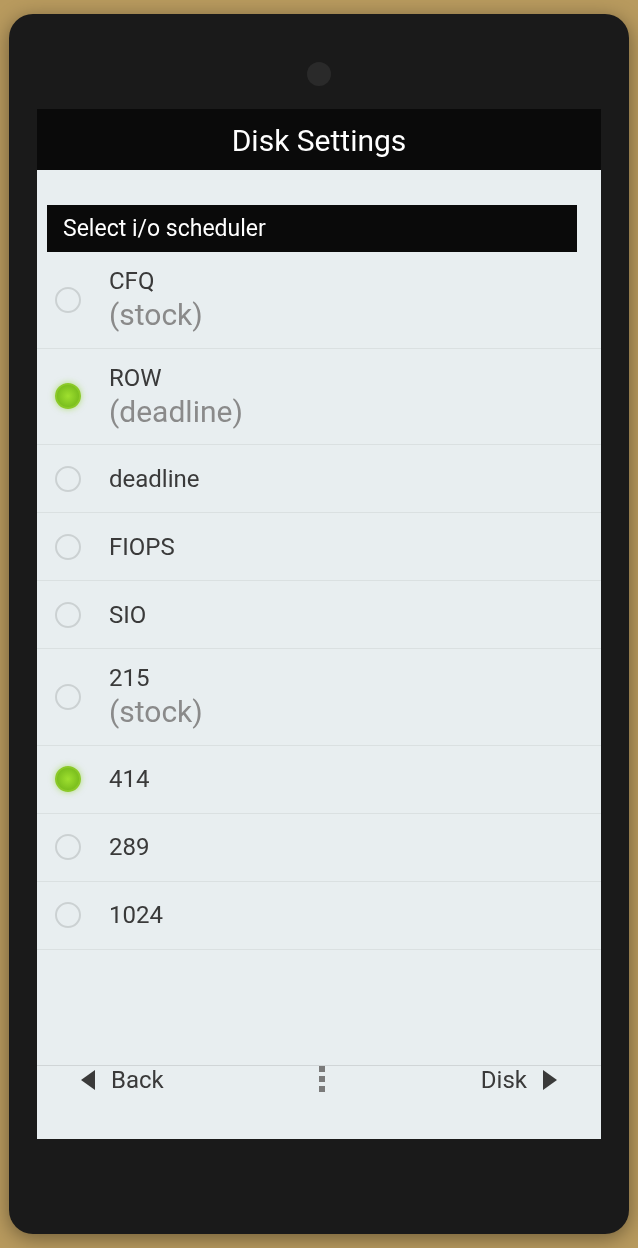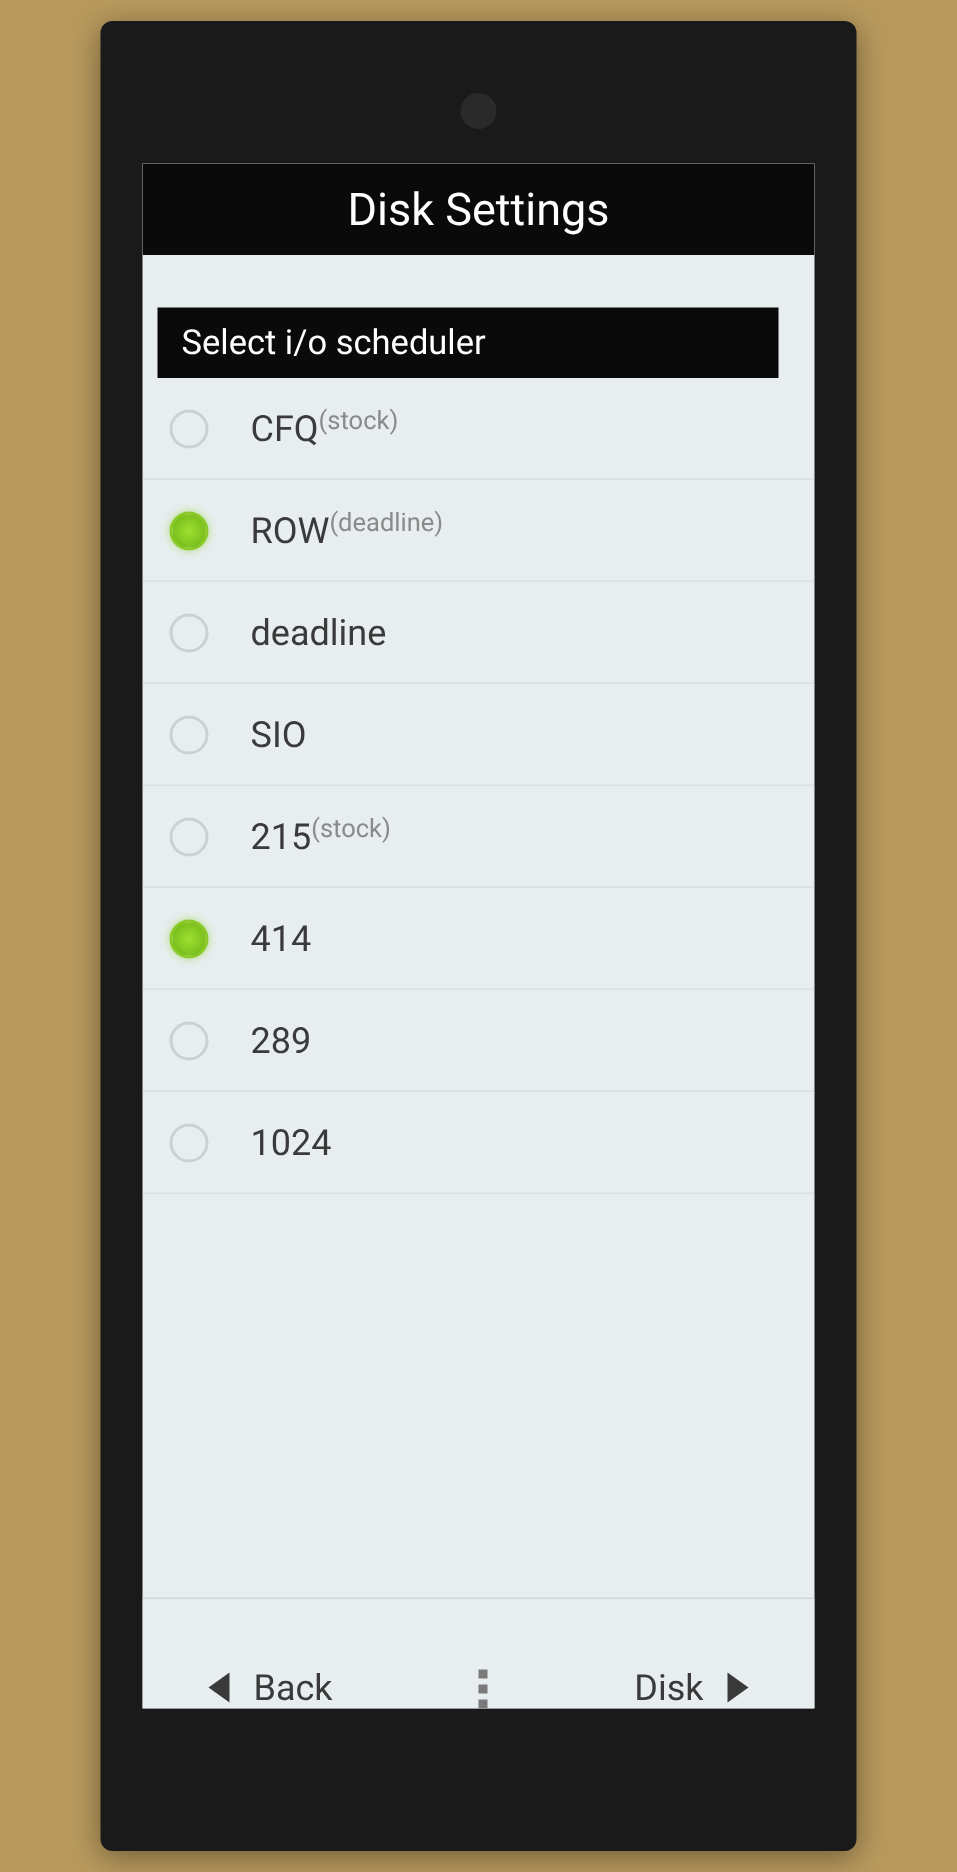--- a/index.html
+++ b/index.html
@@ -5,24 +5,24 @@
   * { box-sizing: border-box; margin: 0; padding: 0; }
   html, body { height: 100%; }
   body {
     background: #b89a5e;
     font-family: -apple-system, Roboto, "Helvetica Neue", Arial, sans-serif;
     display: flex;
     align-items: center;
     justify-content: center;
   }
   .phone {
-    width: 504px;
+    width: 620px;
     height: 1220px;
     background: #1a1a1a;
-    border-radius: 8px;
+    border-radius: 24px;
     padding: 95px 28px 95px 28px;
     box-shadow: 0 4px 20px rgba(0,0,0,0.4);
     position: relative;
   }
   .phone::before {
     content: "";
     position: absolute;
     top: 48px;
     left: 50%;
     transform: translateX(-50%);
@@ -77,36 +77,36 @@
     position: relative;
     background: transparent;
   }
   .radio.selected {
     border-color: #8bc928;
     background: radial-gradient(circle, #9fe02f 0%, #7bbf1e 70%);
     box-shadow: 0 0 6px rgba(140,210,40,0.6);
   }
   .option-text {
     display: flex;
-    flex-direction: row;
+    flex-direction: column;
     line-height: 1.25;
   }
   .option-label {
     font-size: 24px;
     color: #3a3a3a;
   }
   .option-sub {
-    font-size: 17px;
+    font-size: 30px;
     color: #8a8a8a;
   }
   .footer {
     height: 74px;
     border-top: 1px solid rgba(0,0,0,0.1);
     display: flex;
-    align-items: flex-end;
+    align-items: flex-start;
     justify-content: space-between;
     padding: 0 44px;
     background: #e8eef0;
   }
   .foot-btn {
     display: flex;
     align-items: center;
     gap: 16px;
     font-size: 24px;
     color: #3a3a3a;
@@ -159,20 +159,26 @@
         </div>
       </div>
 
       <div class="option">
         <div class="radio"></div>
         <div class="option-text">
           <span class="option-label">deadline</span>
         </div>
       </div>
 
+      <div class="option">
+        <div class="radio"></div>
+        <div class="option-text">
+          <span class="option-label">FIOPS</span>
+        </div>
+      </div>
 
       <div class="option">
         <div class="radio"></div>
         <div class="option-text">
           <span class="option-label">SIO</span>
         </div>
       </div>
 
 
       <div class="option">

